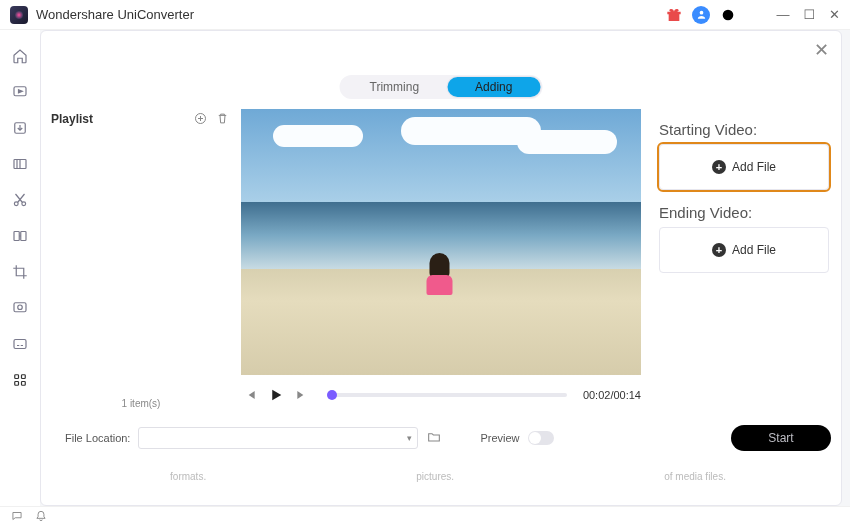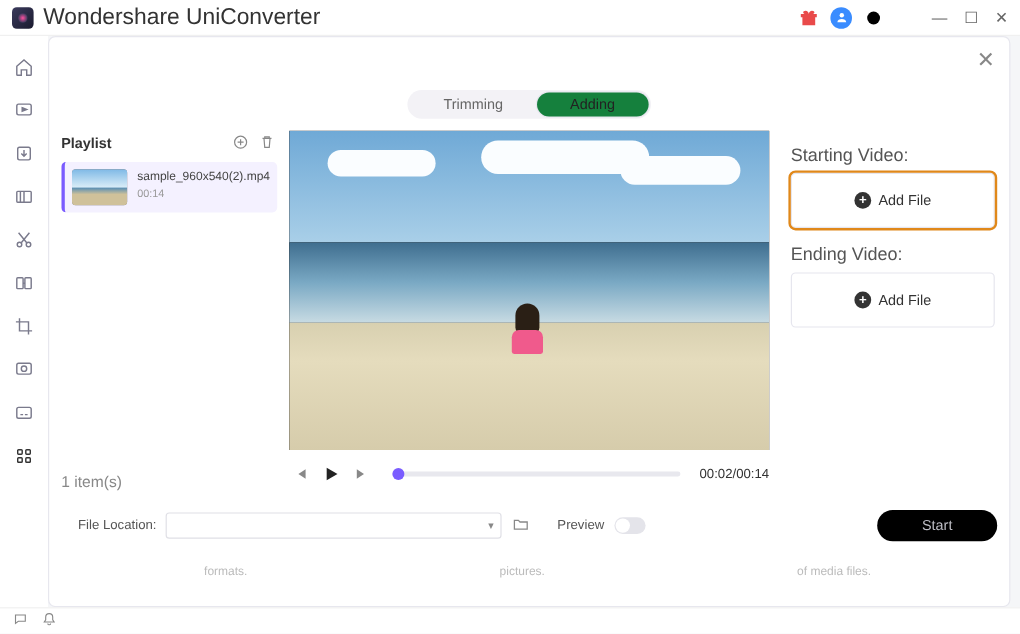--- a/index.html
+++ b/index.html
@@ -2,21 +2,21 @@
 <html><head>
 <meta charset="utf-8">
 <style>
 * { box-sizing: border-box; margin: 0; padding: 0; font-family: -apple-system, "Segoe UI", Arial, sans-serif; }
 body { width: 850px; height: 528px; background: #f5f6f8; overflow: hidden; position: relative; }
 
 
 .titlebar { height: 30px; background: #fff; display: flex; align-items: center; padding: 0 10px; border-bottom: 1px solid #f0f0f0; }
 .app-logo { width: 18px; height: 18px; border-radius: 4px; background: linear-gradient(135deg,#3a3a5c,#1a1a2e); display:flex; align-items:center; justify-content:center; margin-right:8px;}
 .app-logo span { width:8px;height:8px;border-radius:50%;background:radial-gradient(circle,#ff4fa0,#3a3a5c 70%);}
-.app-title { font-size: 19px; color: #333; font-weight: 500; }
+.app-title { font-size: 13px; color: #333; font-weight: 500; }
 .titlebar .spacer { flex: 1; }
 .title-icons { display:flex; align-items:center; gap:10px; }
 .title-icons .ic { width:16px; height:16px; display:flex; align-items:center; justify-content:center; color:#555; font-size:14px; cursor:pointer;}
 .gift { color:#e94a4a; }
 .user-badge { width:18px;height:18px;border-radius:50%;background:#3a8cff;color:#fff;font-size:10px;display:flex;align-items:center;justify-content:center;}
 .win-btns { display:flex; gap:14px; margin-left:14px; }
 .win-btns span { font-size:13px; color:#666; cursor:pointer; }
 
 
 .rail { position:absolute; left:0; top:30px; bottom:22px; width:40px; background:#fff; display:flex; flex-direction:column; align-items:center; padding-top:16px; gap:16px; }
@@ -27,34 +27,34 @@
 
 .statusbar { position:absolute; left:0; bottom:0; right:0; height:22px; background:#fff; display:flex; align-items:center; padding:0 10px; gap:10px; color:#888; font-size:13px; border-top:1px solid #f0f0f0;}
 
 
 .panel { position:absolute; left:40px; top:30px; right:8px; bottom:22px; background:#fff; border:1px solid #e7e7ee; border-radius:6px; }
 .panel-close { position:absolute; top:8px; right:12px; font-size:18px; color:#888; cursor:pointer; }
 
 
 .tabs { position:absolute; top:44px; left:50%; transform:translateX(-50%); display:flex; background:#f3f2f6; border-radius:14px; padding:2px; font-size:12px; }
 .tab { padding:3px 28px; border-radius:12px; color:#666; cursor:pointer; }
-.tab.active { background:#15803d; color:#222; box-shadow:0 0 0 1px #e6e6ee; }
+.tab.active { background:#0ea5e9; color:#222; box-shadow:0 0 0 1px #e6e6ee; }
 
 
 .playlist { position:absolute; left:10px; top:80px; width:180px; bottom:90px; }
 .playlist-hdr { display:flex; align-items:center; font-size:12px; color:#333; font-weight:600; margin-bottom:8px;}
 .playlist-hdr .spacer{flex:1;}
 .ph-ic { width:16px;height:16px; color:#888; margin-left:6px; cursor:pointer;}
 .pl-item { display:flex; gap:8px; background:#f8f7fb; border-radius:4px; padding:6px; }
 .pl-item.active { border-left:3px solid #7a5cff; background:#f4f1ff; }
 .thumb { width:48px; height:30px; border-radius:3px; overflow:hidden; background:#777; position:relative;}
 .thumb .sky{position:absolute;inset:0;background:linear-gradient(#7fb9e6,#d8ecf7 50%,#5b8fb3 52%,#cfc19a 70%);}
 .pl-meta { font-size:10px; color:#444; line-height:1.3; }
 .pl-meta .dur { color:#999; font-size:9px; margin-top:2px;}
-.pl-count { position:absolute; bottom:0; left:0; right:0; text-align:left; font-size:13px; color:#888; padding:6px 0;margin-top:27px;}
+.pl-count { position:absolute; bottom:0; left:0; right:0; text-align:center; font-size:10px; color:#888; padding:6px 0;margin-top:27px;}
 
 
 .preview { position:absolute; left:200px; right:200px; top:78px; bottom:90px; }
 .video { width:100%; height:calc(100% - 40px); background:#000; position:relative; overflow:hidden;}
 .scene { position:absolute; inset:0; }
 .sky2 { position:absolute; left:0; right:0; top:0; height:35%; background:linear-gradient(#6fa9d6,#a9cfe8); }
 .cloud { position:absolute; background:#fafdff; border-radius:20px; filter:blur(0.5px);}
 .sea { position:absolute; left:0; right:0; top:35%; height:25%; background:linear-gradient(#3f6e8f,#7aa9c4,#c8dbe3);}
 .beach { position:absolute; left:0; right:0; bottom:0; height:40%; background:linear-gradient(#d8d0b0,#e5dcbd 30%,#d6ccab);}
 .beach::after{content:"";position:absolute;inset:0;background-image:radial-gradient(#bfb48f 0.5px,transparent 0.5px);background-size:6px 6px;opacity:.5;}
@@ -208,29 +208,20 @@
       <span>Playlist</span>
       <span class="spacer"></span>
       <span class="ph-ic"><svg viewBox="0 0 24 24" width="15" height="15" fill="none" stroke="currentColor" stroke-width="1.6">
             <circle cx="12" cy="12" r="8"></circle>
             <path d="M12 8v8M8 12h8"></path>
           </svg></span>
       <span class="ph-ic"><svg viewBox="0 0 24 24" width="15" height="15" fill="none" stroke="currentColor" stroke-width="1.6">
             <path d="M6 7h12M9 7V5h6v2M8 7l1 12h6l1-12"></path>
           </svg></span>
     </div>
-    <div class="pl-item active">
-      <div class="thumb">
-          <div class="sky"></div>
-        </div>
-      <div class="pl-meta">
-        <div>sample_960x540(2).mp4</div>
-        <div class="dur">00:14</div>
-      </div>
-    </div>
     <div class="pl-count">1 item(s)</div>
   </div>
 
   <div class="preview">
     <div class="video">
       <div class="scene">
         <div class="sky2"></div>
         <div class="cloud" style="left:8%;top:6%;width:90px;height:22px;"></div>
         <div class="cloud" style="left:40%;top:3%;width:140px;height:28px;"></div>
         <div class="cloud" style="right:6%;top:8%;width:100px;height:24px;"></div>
@@ -280,21 +271,21 @@
 
   <div class="footer">
     <div class="fl-row">
       <span class="fl-label">File Location:</span>
       <div class="fl-select">
         <span class="chev">▾</span>
       </div>
       <span class="folder-ic"><svg viewBox="0 0 24 24" width="16" height="16" fill="none" stroke="currentColor" stroke-width="1.6">
             <path d="M4 7h5l2 2h9v9H4z"></path>
           </svg></span>
-      <span style="margin-left:14px">Preview</span>
+      <span style="margin-left:30px">Preview</span>
       <div class="prev-tog"></div>
       <div class="start-btn">Start</div>
     </div>
     <div class="blurbs">
       <span>formats.</span>
       <span>pictures.</span>
       <span>of media files.</span>
     </div>
   </div>
 </div>

